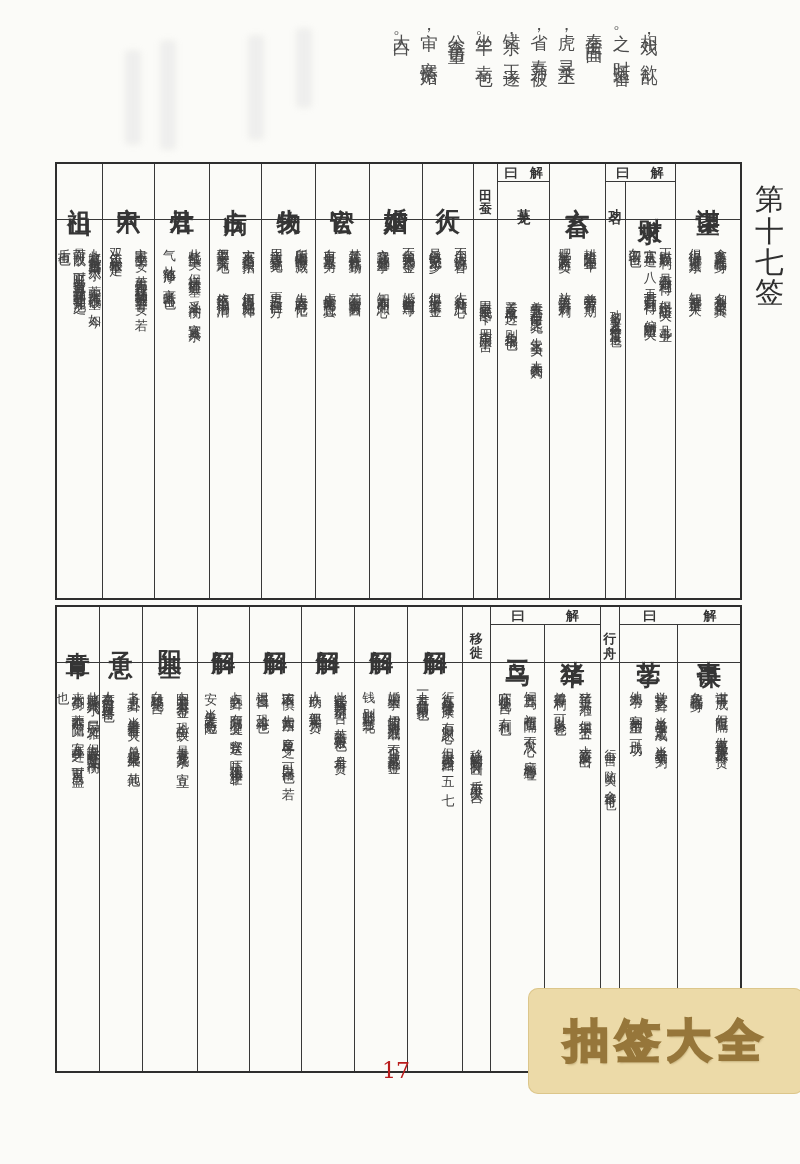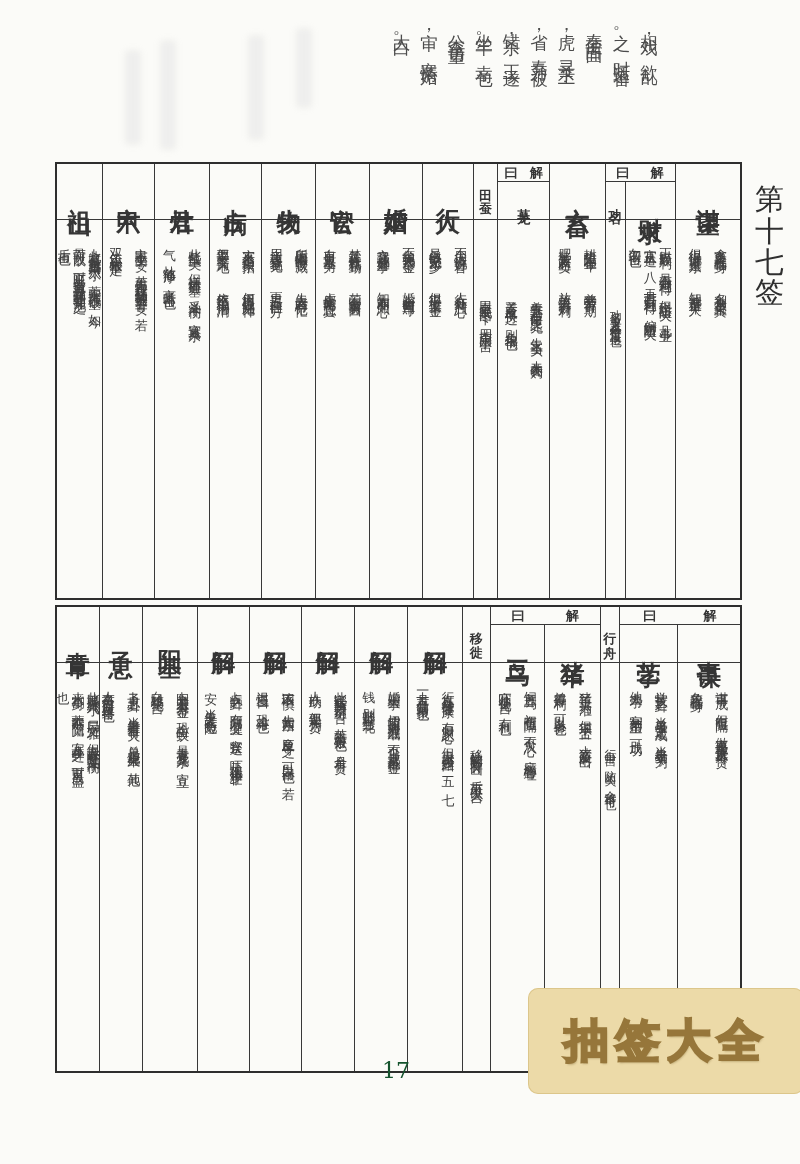--- a/index.html
+++ b/index.html
@@ -49,21 +49,21 @@
   .vt { writing-mode:vertical-rl; white-space:pre-line; font-size:13px; line-height:1.95;
         letter-spacing:2px; padding-top:18px; color:#3f3f3f; }
   .vt.tight { line-height:1.18; }
   .vt.off70 { padding-top:70px; }
   .vt.off76 { padding-top:76px; }
   .vt.off80 { padding-top:80px; }
   .vt.fs12 { font-size:12px; }
   
   #page-number {
     position:absolute; left:382px; top:1058px;
-    font-family:"DejaVu Serif", serif; font-size:22px; color:#14532d;
+    font-family:"DejaVu Serif", serif; font-size:22px; color:#b91c1c;
   }
   
   #watermark {
     position:absolute; left:528px; top:988px; width:276px; height:106px;
     background:#ecdaa8; border-radius:10px; z-index:6;
     display:flex; align-items:center; justify-content:center;
     box-shadow:0 0 0 1px rgba(210,185,120,.6) inset;
   }
   #watermark .wm-text {
     font-size:45px; font-weight:bold; letter-spacing:6px;

